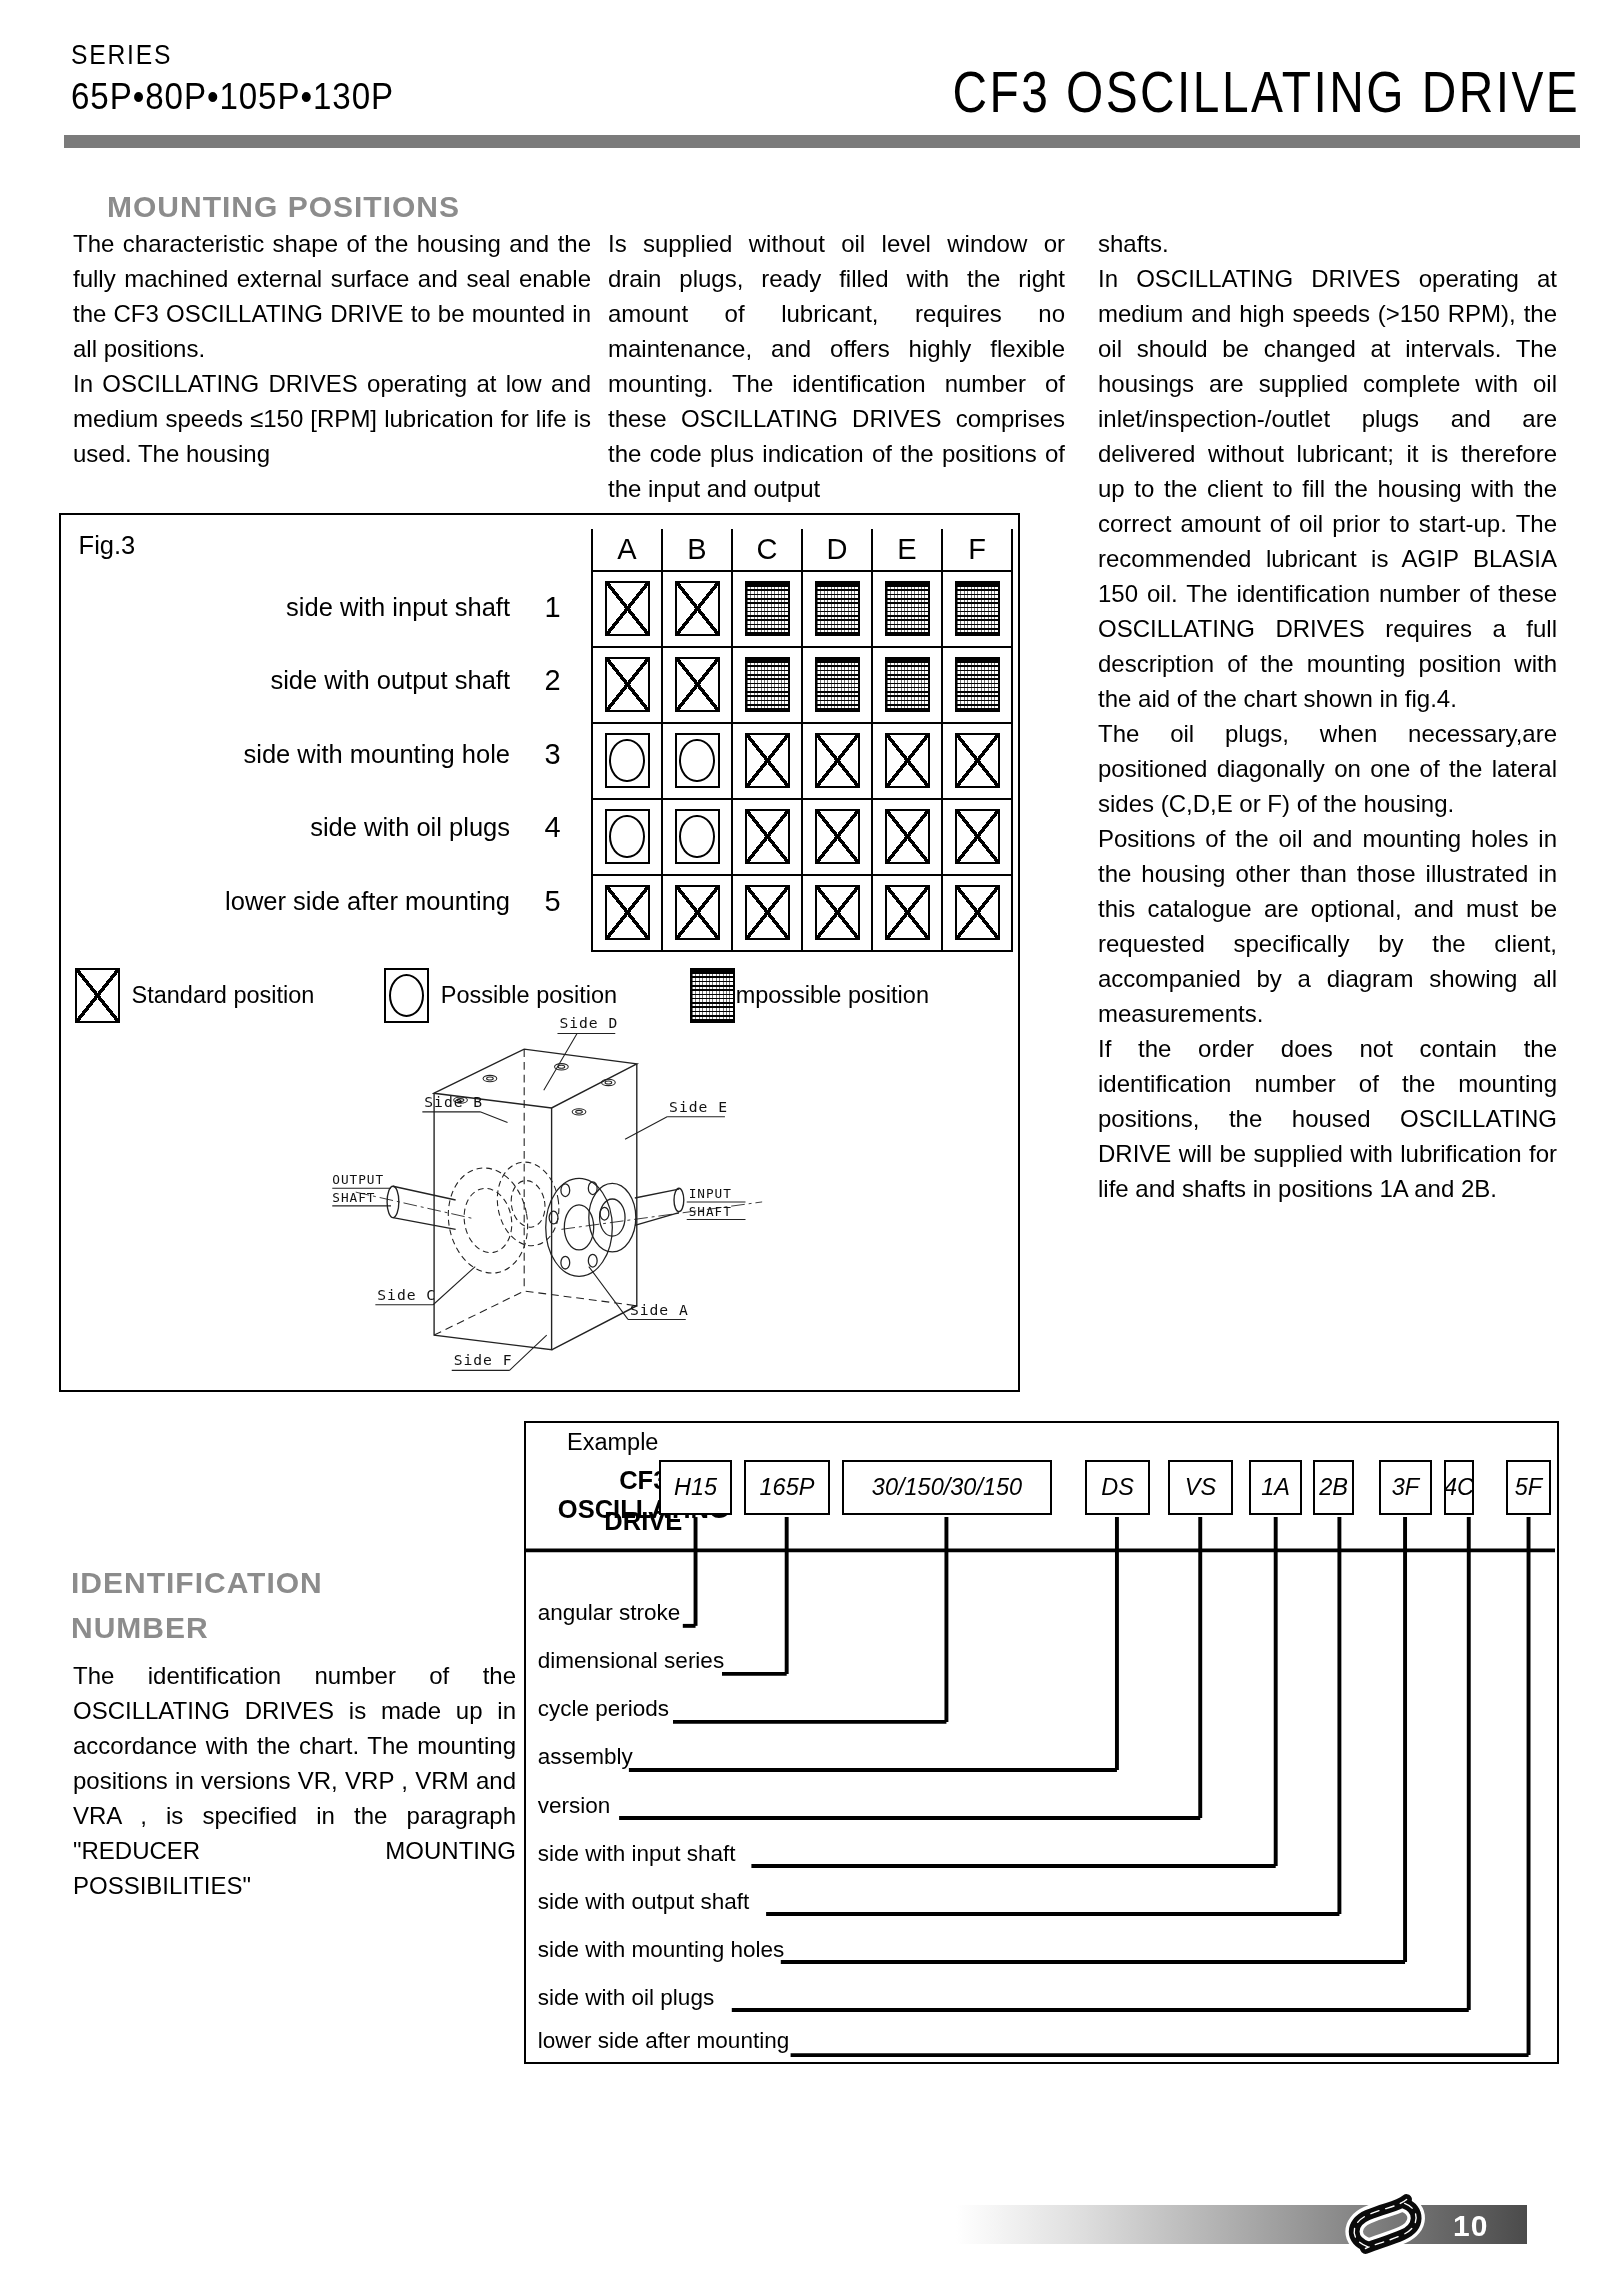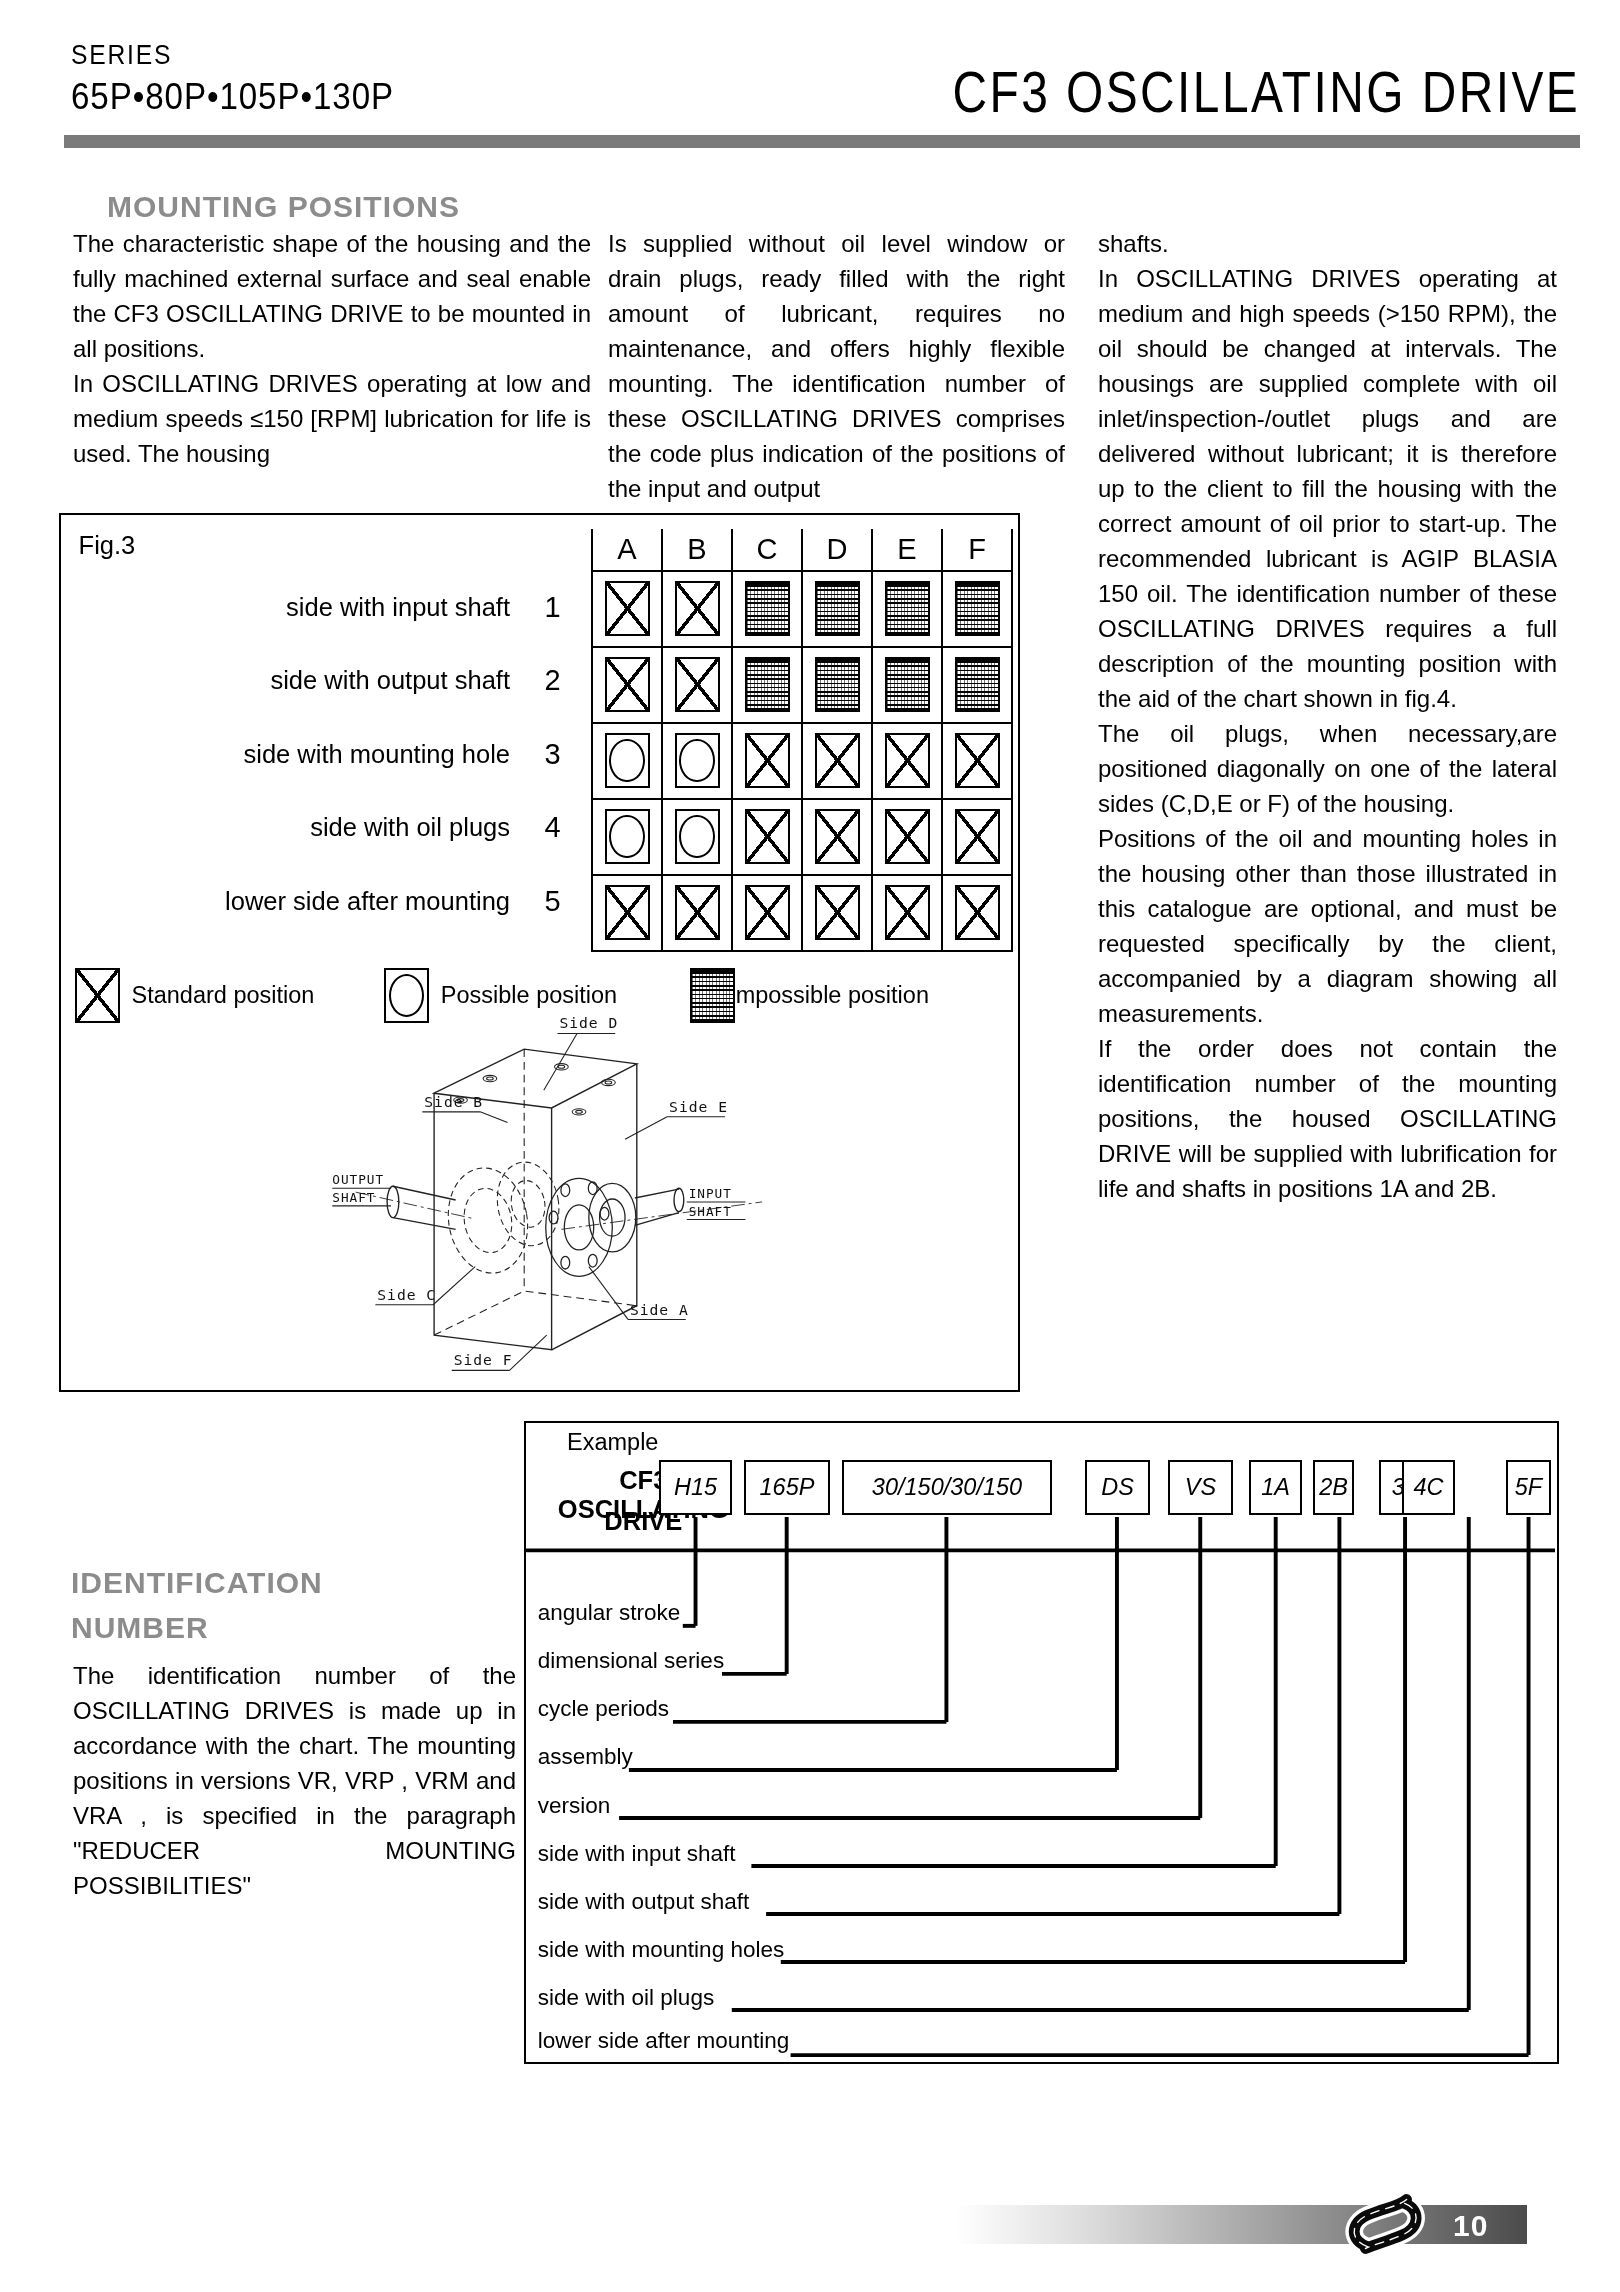--- a/index.html
+++ b/index.html
@@ -359,21 +359,21 @@
     <div class="abs ex-prod2">DRIVE</div>
 
     <div class="abs codebox" style="left:133px;width:73px;">H15</div>
     <div class="abs codebox" style="left:218px;width:86px;">165P</div>
     <div class="abs codebox" style="left:316px;width:210px;text-align:right;">30/150/30/150</div>
     <div class="abs codebox" style="left:559px;width:65px;">DS</div>
     <div class="abs codebox" style="left:642px;width:65px;">VS</div>
     <div class="abs codebox" style="left:723px;width:53px;">1A</div>
     <div class="abs codebox" style="left:787px;width:41px;">2B</div>
     <div class="abs codebox" style="left:853px;width:53px;">3F</div>
-    <div class="abs codebox" style="left:876px;width:53px;">4C</div>
+    <div class="abs codebox" style="left:918px;width:30px;">4C</div>
     <div class="abs codebox" style="left:980px;width:45px;">5F</div>
 
     <div class="abs fieldlabel" style="top:177px;">angular stroke</div>
     <div class="abs fieldlabel" style="top:225px;">dimensional series</div>
     <div class="abs fieldlabel" style="top:273px;">cycle periods</div>
     <div class="abs fieldlabel" style="top:321px;">assembly</div>
     <div class="abs fieldlabel" style="top:370px;">version</div>
     <div class="abs fieldlabel" style="top:418px;">side with input shaft</div>
     <div class="abs fieldlabel" style="top:466px;">side with output shaft</div>
     <div class="abs fieldlabel" style="top:514px;">side with mounting holes</div>

